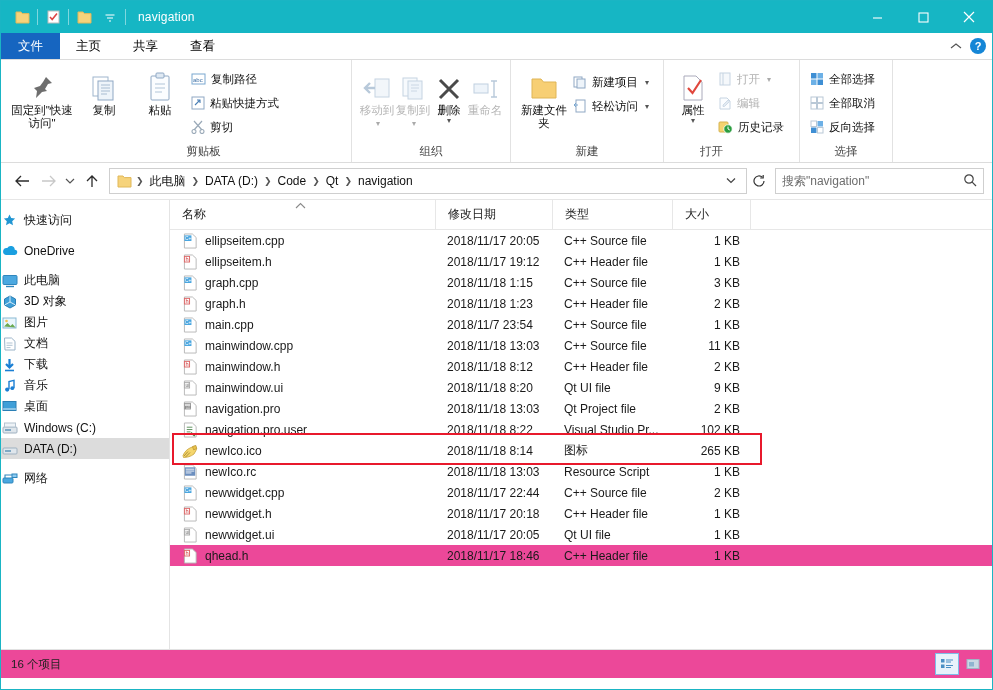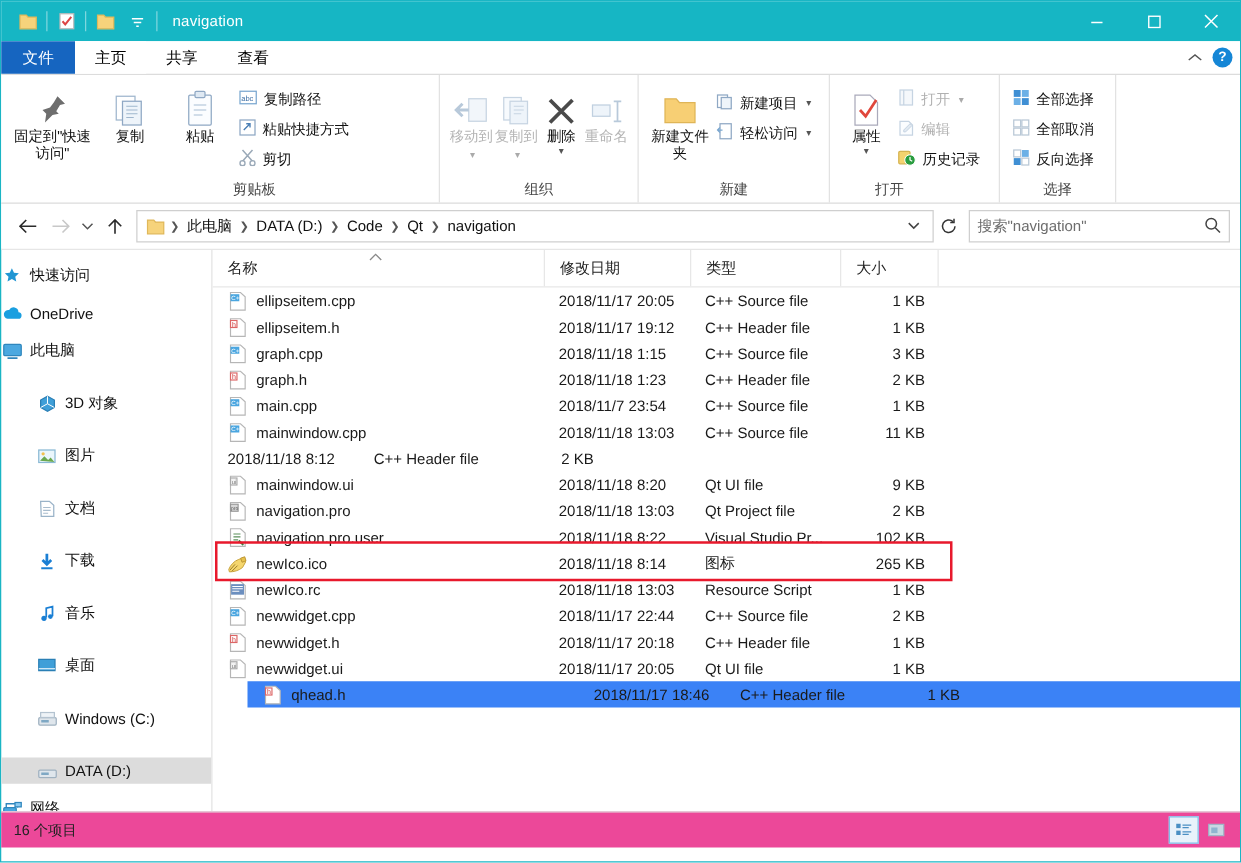--- a/index.html
+++ b/index.html
@@ -64,39 +64,39 @@
   .refresh{width:24px;height:24px;display:flex;align-items:center;justify-content:center;color:#333;}
   .searchbox{width:195px;height:24px;border:1px solid #cfcfcf;background:#fff;display:flex;
              align-items:center;padding:0 6px;margin-left:4px;}
   .searchbox .ph{flex:1;font-size:12px;color:#6d6d6d;}
 
   
   .main{display:flex;height:449px;border-top:1px solid #e6e6e6;}
   .nav{width:168px;border-right:1px solid #e4e4e4;padding-top:10px;overflow:hidden;}
   .nav-item{height:21px;display:flex;align-items:center;font-size:12px;color:#111;
             gap:6px;}
-  .nav-item.child{padding-left:28px;margin-top:21px;}
+  .nav-item.child{}
   .nav-item.sel{background:#dcdcdc;}
   .nav-ic{width:17px;height:17px;display:flex;align-items:center;justify-content:center;flex:0 0 17px;}
   .nav-gap{height:9px;}
 
   
   .list{flex:1;position:relative;overflow:hidden;}
   .headrow{height:29px;display:flex;align-items:center;border-bottom:1px solid #e7e7e7;
            font-size:12px;color:#222;position:relative;}
   .hcell{padding-left:12px;box-sizing:border-box;height:29px;display:flex;align-items:center;
          border-left:1px solid #e7e7e7;}
   .hcell:first-child{border-left:none;}
   .hcell .sortmark{position:absolute;font-size:9px;color:#777;}
   .c-name{width:265px;position:relative;}
   .c-date{width:117px;}
   .c-type{width:120px;}
   .c-size{width:78px;}
   .row{height:21px;display:flex;align-items:center;font-size:12px;color:#1a1a1a;}
-  .row.hover{background:#3b82f6;margin-left:28px;}
+  .row.hover{background:#ec4899;}
   .cell{box-sizing:border-box;padding-left:12px;display:flex;align-items:center;height:21px;
         white-space:nowrap;overflow:hidden;}
   .cell.size{justify-content:flex-end;padding-right:10px;padding-left:0;}
   .fname{display:flex;align-items:center;gap:7px;}
   .fic{width:16px;height:16px;flex:0 0 16px;display:flex;align-items:center;justify-content:center;}
   .redbox{position:absolute;border:2px solid #e8192c;box-sizing:border-box;pointer-events:none;}
 
   
   .status{height:28px;border-top:1px solid #e1e1e1;display:flex;align-items:center;
           padding:0 10px;font-size:11.5px;color:#222;position:relative;background:#ec4899;}
@@ -701,20 +701,32 @@
                   </svg>
                 </span>
                 <span>mainwindow.cpp</span>
               </span>
             </div>
             <div class="cell c-date">2018/11/18 13:03</div>
             <div class="cell c-type">C++ Source file</div>
             <div class="cell c-size size">11 KB</div>
           </div>
           <div class="row">
+            <div class="cell c-name">
+              <span class="fname">
+                <span class="fic">
+                  <svg width="15" height="16" viewBox="0 0 16 16">
+                    <path d="M1.5 0.5h8.5L14 4.2V15.5H1.5z" fill="#ffffff" stroke="#b6b6b6"></path>
+                    <rect x="1.5" y="2" width="5.5" height="6" fill="#ffffff" stroke="#d66"></rect>
+                    <text x="2.7" y="7.2" font-size="6" fill="#c33" font-family="sans-serif">h</text>
+                  </svg>
+                </span>
+                <span>mainwindow.h</span>
+              </span>
+            </div>
             <div class="cell c-date">2018/11/18 8:12</div>
             <div class="cell c-type">C++ Header file</div>
             <div class="cell c-size size">2 KB</div>
           </div>
           <div class="row">
             <div class="cell c-name">
               <span class="fname">
                 <span class="fic">
                   <svg width="15" height="16" viewBox="0 0 16 16">
                     <path d="M1.5 0.5h8.5L14 4.2V15.5H1.5z" fill="#ffffff" stroke="#b6b6b6"></path>

